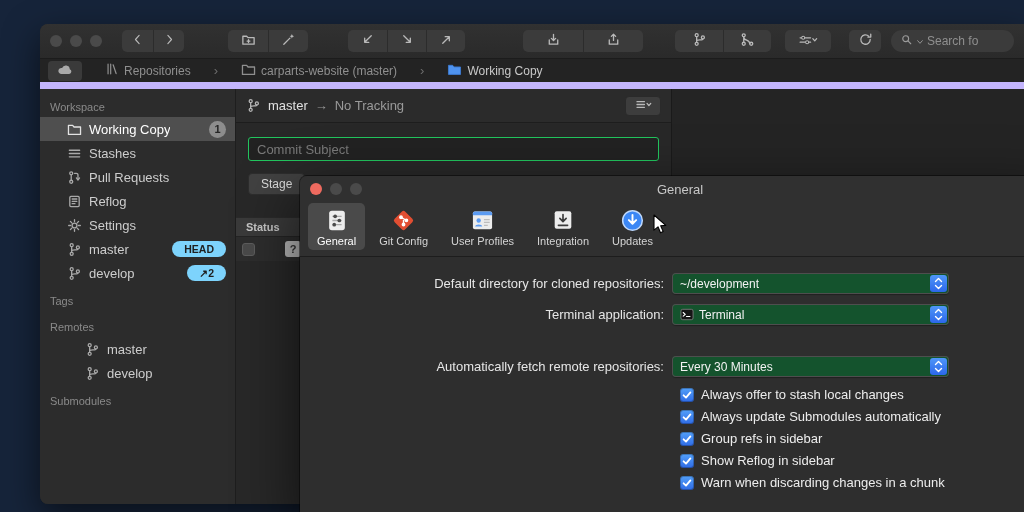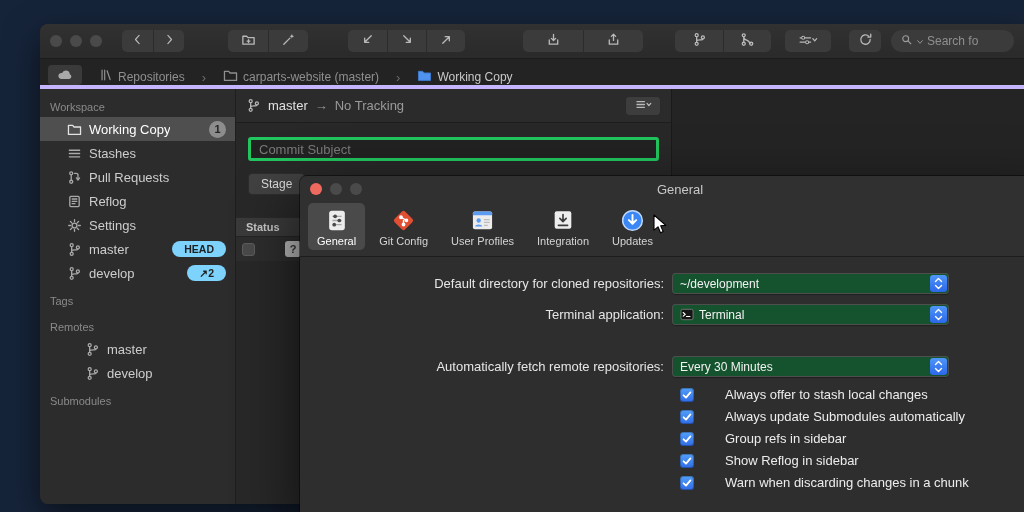--- a/index.html
+++ b/index.html
@@ -30,22 +30,22 @@
   .g4 { margin-left:32px; } .g4 .tb-btn{ width:48px; }
   .g5 { margin-left:auto; } .g5 .tb-btn{ width:46px; }
   .g6 { margin-left:18px; } .g6 .tb-btn{ width:32px; }
 
   .search { margin-left:10px; display:flex; align-items:center; gap:3px; background:#3b3b3b;
             border-radius:11px; height:22px; padding:0 9px; color:#9b9b9b; flex:0 0 120px; }
   .search input { background:transparent; border:none; outline:none; color:#cfcfcf;
                   font-size:12px; width:78px; font-family:inherit; }
   .search input::placeholder { color:#8f8f8f; }
 
-  .breadcrumb { height:30px; flex:0 0 30px; background:#232323; border-bottom:4px solid #c4b5fd;
-                display:flex; align-items:flex-end; gap:17px; padding:0 8px; color:#8f8f8f; font-size:12px; }
+  .breadcrumb { height:30px; flex:0 0 30px; background:#232323; border-bottom:7px solid #c4b5fd;
+                display:flex; align-items:center; gap:23px; padding:0 8px; color:#8f8f8f; font-size:12px; }
   .crumb-btn { width:34px; height:20px; background:#3a3a3a; border-radius:4px; display:flex;
                align-items:center; justify-content:center; color:#a9a9a9; }
   .crumb { display:flex; align-items:center; gap:5px; color:#8f8f8f; }
   .crumb.active { color:#c9c9c9; }
   .sep { color:#6d6d6d; font-size:13px; }
 
   .content { flex:1; display:flex; min-height:0; }
 
   
   .sidebar { width:196px; flex:0 0 196px; background:#2c2c2c; border-right:1px solid #1e1e1e;
@@ -73,21 +73,21 @@
   .left-pane { width:436px; flex:0 0 436px; display:flex; flex-direction:column; border-right:1px solid #1a1a1a; }
   .right-pane { flex:1; background:#242424; }
 
   .branch-bar { height:34px; flex:0 0 34px; background:#2b2b2b; border-bottom:1px solid #1d1d1d;
                 display:flex; align-items:center; gap:7px; padding:0 10px; color:#e0e0e0; font-size:13px; }
   .branch-bar .dim { color:#9a9a9a; }
   .branch-bar .icon { color:#b5b5b5; display:flex; }
   .menu-btn { margin-left:auto; width:36px; height:20px; background:#3d3d3d; border:1px solid #2a2a2a;
               border-radius:4px; display:flex; align-items:center; justify-content:center; color:#b9b9b9; }
 
-  .commit-subject { margin:14px 12px 0 12px; height:24px; background:#222222; border:3px solid #22c55e;
+  .commit-subject { margin:14px 12px 0 12px; height:24px; background:#222222; border:1px solid #22c55e;
                     border-radius:3px; color:#d946ef; font-size:13px; padding:0 8px; font-family:inherit; outline:none; }
   .commit-subject::placeholder { color:#7a7a7a; }
 
   .stage-row { margin:12px 0 0 12px; }
   .stage-btn { background:#414141; border:1px solid #2d2d2d; color:#dcdcdc; font-size:12px;
                height:22px; padding:0 12px; border-radius:4px; font-family:inherit; }
 
   .status-table { margin-top:22px; }
   .status-header { height:20px; background:#3a3a3a; border-top:1px solid #2a2a2a; border-bottom:1px solid #242424;
                    display:flex; align-items:center; font-size:11px; font-weight:bold; color:#c6c6c6; }
@@ -121,21 +121,21 @@
               box-shadow:inset 0 0 0 1px #4e4e4e, 0 1px 1px rgba(0,0,0,.3); }
   .dd-value { font-size:12px; color:#f2f2f2; white-space:nowrap; overflow:hidden; }
   .dd-icon { display:flex; }
   .dd-stepper { position:absolute; right:2px; top:2px; bottom:2px; width:17px; border-radius:3px;
                 background:linear-gradient(#4f96f8,#2c67ea); display:flex; align-items:center; justify-content:center; }
 
   .checks { margin-top:10px; padding-left:380px; }
   .check-row { display:flex; align-items:center; gap:7px; margin-bottom:7px; }
   .cbox { width:14px; height:14px; border-radius:3.5px; background:linear-gradient(#53a0f9,#2f6be5);
           display:flex; align-items:center; justify-content:center; box-shadow:inset 0 0 0 1px rgba(0,0,0,.25); }
-  .c-label { font-size:13px; color:#ededed;margin-left:24px; }
+  .c-label { font-size:13px; color:#ededed; }
 
   .cursor { position:absolute; left:653px; top:214px; z-index:20; }
 </style>
 </head>
 <body>
 
 <div class="stage">
 
   <div class="app">
 

